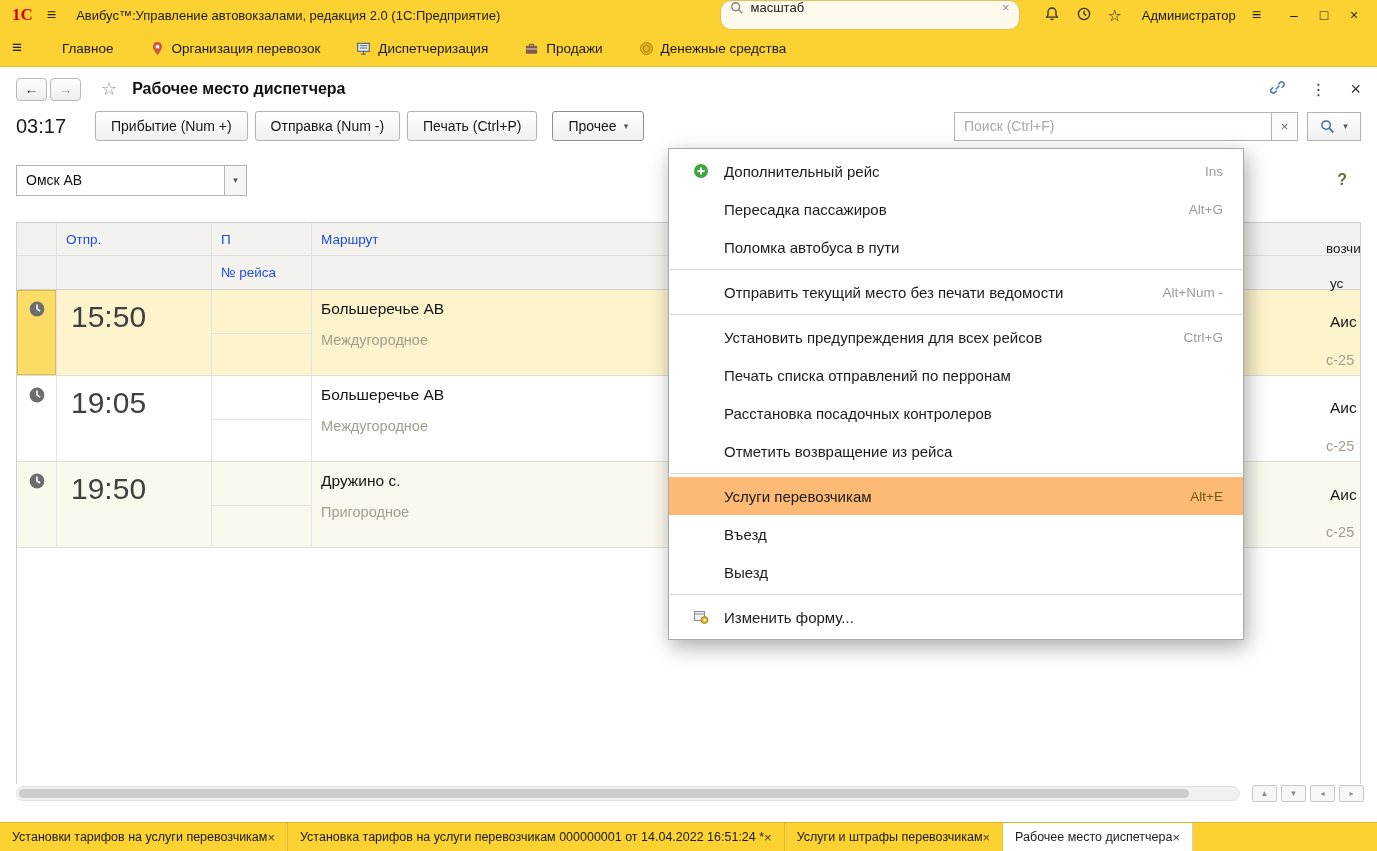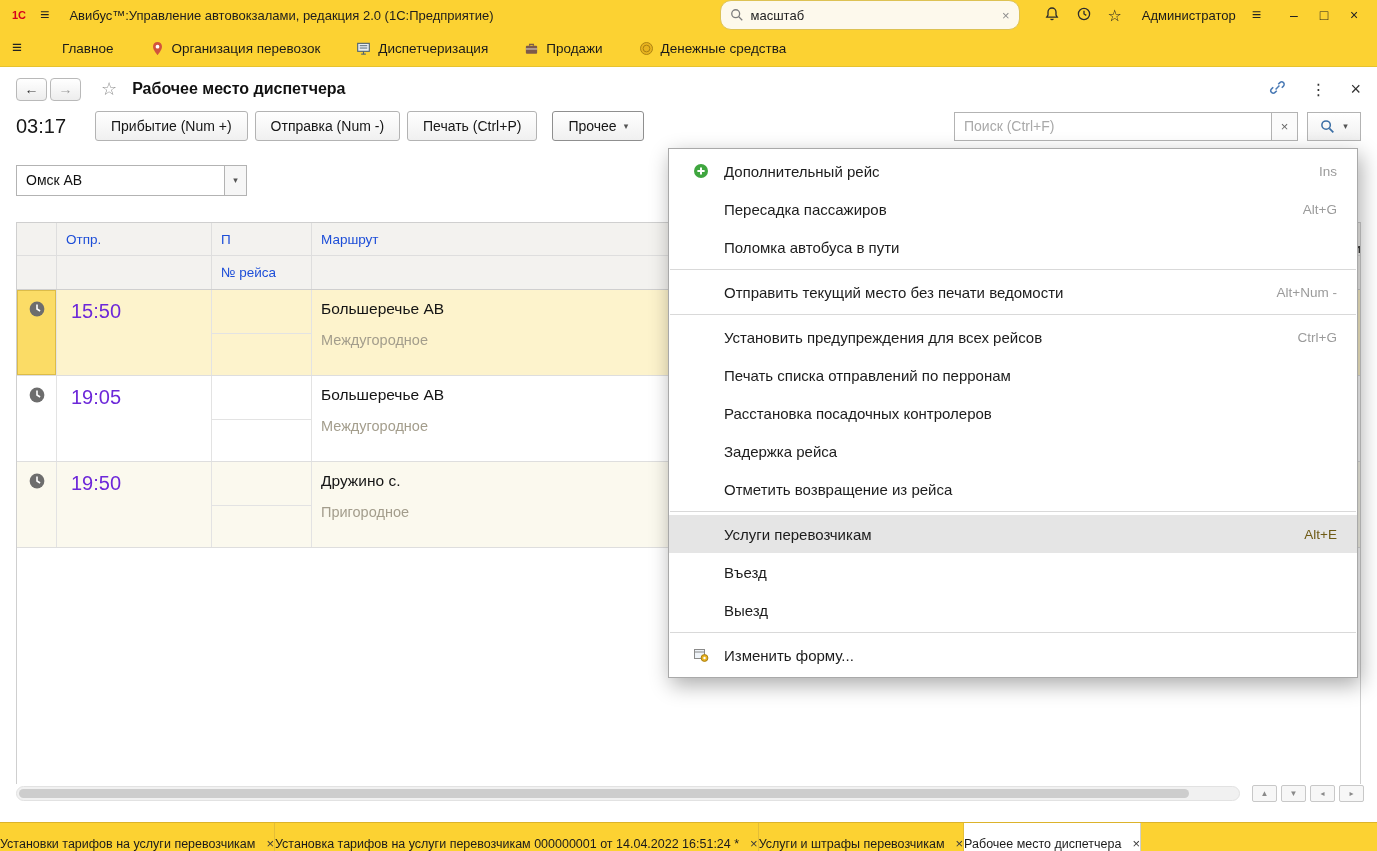--- a/index.html
+++ b/index.html
@@ -3,26 +3,26 @@
 <meta charset="utf-8">
 <style>
   *{margin:0;padding:0;box-sizing:border-box}
   html,body{background:#9a9a9a}
   .app{position:relative;width:1377px;height:851px;background:#ffffff;overflow:hidden;
        font-family:"Liberation Sans","DejaVu Sans",sans-serif;font-size:14px;color:#1a1a1a}
 
   
   .titlebar{position:absolute;top:0;left:0;right:0;height:30px;background:#fcd232;
             display:flex;align-items:center;padding:0 8px;gap:10px}
-  .logo{color:#d6001c;font-weight:bold;font-size:11px;font-family:Liberation Sans, sans-serif;padding:0 4px}
+  .logo{color:#d6001c;font-weight:bold;font-size:17px;font-family:Liberation Serif, serif;padding:0 4px}
   .glyph{color:#222;cursor:default}
   .tb-burger{font-size:16px}
   .tb-title{font-size:13px;color:#1d1d1d;margin-left:10px;white-space:nowrap}
   .tb-search{margin-left:auto;width:300px;height:22px;border-radius:11px;background:#fdf9ec;
-             border:1px solid #ddc254;display:flex;align-items:center;padding:14px 9px;gap:7px;font-size:13px;color:#222}
+             border:1px solid #ddc254;display:flex;align-items:flex-end;padding:14px 9px;gap:7px;font-size:13px;color:#222}
   .tb-search .val{flex:1}
   .tb-search .clear{color:#8d8d8d;font-size:13px}
   .tb-icons{display:flex;align-items:center;gap:16px;margin-left:14px}
   .tb-user{font-size:13px;margin-left:4px}
   .wgroup{display:flex;align-items:center;margin-left:8px}
   .wbtn{width:30px;text-align:center;font-size:14px;color:#222;line-height:30px}
 
   
   .menubar{position:absolute;top:30px;left:0;right:0;height:37px;background:#fcd232;
            border-bottom:1px solid #e6c22e;display:flex;align-items:center;padding:0 12px;gap:0;font-size:13.5px}
@@ -81,56 +81,56 @@
   .grid{position:absolute;top:222px;left:16px;width:1345px;height:562px;border:1px solid #cfcfcf;border-bottom:none;background:#fff}
   .g-cols{display:grid;grid-template-columns:40px 155px 100px 884px 1fr}
   .g-head{background:#f3f2ef;border-bottom:1px solid #cfcfcf}
   .g-head .hr{height:33px;line-height:33px}
   .g-head .hr1{border-bottom:1px solid #dedede}
   .hcell{font-size:13.5px;color:#1d4ed8;padding-left:9px;border-right:1px solid #dedede;overflow:hidden;white-space:nowrap}
   .hcell.first{padding-left:6px}
   .g-row{height:86px;border-bottom:1px solid #dedede;position:relative}
   .g-row>div{border-right:1px solid #e3e3e3;overflow:hidden}
   .c-icon{display:flex;justify-content:center;align-items:flex-start;padding-top:10px}
-  .c-time{font-size:20px;color:#6d28d9;padding:10px 0 0 14px}
+  .c-time{font-size:30px;color:#404040;padding:10px 0 0 14px}
   .c-p{position:relative}
   .c-p::after{content:"";position:absolute;left:0;right:0;top:43px;border-top:1px solid #e3e3e3}
   .c-route{padding:10px 0 0 9px}
   .c-route .r1{font-size:15.5px;color:#141414;margin-bottom:14px}
   .c-route .r2{font-size:14.5px;color:#a39d8c}
   .g-row.sel{background:#fdf3cc}
   .g-row.sel .c-icon{background:#fbdc66;box-shadow:inset 0 0 0 1px #dcbc48}
   .g-row.zebra{background:#fbf9ee}
   .frag{position:absolute;z-index:5;white-space:nowrap}
   .frag.h{font-size:13.5px;color:#222}
   .frag.l1{font-size:15.5px;color:#141414}
   .frag.l2{font-size:14.5px;color:#a39d8c}
 
   
-  .popup{position:absolute;left:668px;top:148px;width:690px;z-index:50;background:#fff;
+  .popup{position:absolute;left:668px;top:148px;width:576px;z-index:50;background:#fff;
          border:1px solid #a9a9a9;box-shadow:3px 7px 20px rgba(0,0,0,.33);padding:3px 0}
   .mi{height:38px;display:flex;align-items:center;padding:0 20px 0 24px;font-size:15px;color:#1c1c1c;cursor:default}
   .mi-ico{width:26px;display:flex;align-items:center}
   .mi-label{margin-left:5px}
   .mi-sc{margin-left:auto;font-size:13.5px;color:#9b9b9b}
-  .mi.hl{background:#e5e5e5}
+  .mi.hl{background:#fdba74}
   .mi.hl .mi-sc{color:#6e5a14}
   .msep{border-top:1px solid #d9d9d9;margin:3px 1px}
 
   
   .hscroll{position:absolute;left:16px;top:786px;width:1224px;height:15px;background:#f1f1f1;border:1px solid #e2e2e2;border-radius:8px}
   .hthumb{position:absolute;left:2px;top:2px;height:9px;width:1170px;background:#cdcdcd;border-radius:5px}
   .scrollbtns{position:absolute;top:785px;left:1252px;display:flex;gap:4px}
   .sbtn{width:25px;height:17px;border:1px solid #c8c8c8;background:#f7f7f7;color:#8a8a8a;font-size:8px;
         display:flex;align-items:center;justify-content:center;border-radius:2px}
 
   
   .tabsbar{position:absolute;left:0;right:0;bottom:0;height:29px;background:#fcd232;border-top:1px solid #dcb32b;
            display:flex;align-items:stretch;font-size:12.5px}
-  .tab{display:flex;align-items:flex-end;gap:11px;padding:0 0;border-right:1px solid #e4be37;color:#1b1b1b;white-space:nowrap}
+  .tab{display:flex;align-items:center;padding:0 12px;border-right:1px solid #e4be37;color:#1b1b1b;white-space:nowrap}
   .tab .x{color:#3a3a3a;font-size:13px}
   .tab.active{background:#ffffff;border-right:1px solid #cfcfcf}
 </style>
 </head>
 <body>
 
 <div class="app">
 
   <div class="titlebar">
     <span class="logo">1С</span>
@@ -385,25 +385,20 @@
       <span class="mi-label">Печать списка отправлений по перронам</span>
       <span class="mi-sc"></span>
     </div>
     <div class="mi">
       <span class="mi-ico"></span>
       <span class="mi-label">Расстановка посадочных контролеров</span>
       <span class="mi-sc"></span>
     </div>
     <div class="mi">
       <span class="mi-ico"></span>
-      <span class="mi-label">Задержка рейса</span>
-      <span class="mi-sc"></span>
-    </div>
-    <div class="mi">
-      <span class="mi-ico"></span>
       <span class="mi-label">Отметить возвращение из рейса</span>
       <span class="mi-sc"></span>
     </div>
     <div class="msep"></div>
     <div class="mi hl">
       <span class="mi-ico"></span>
       <span class="mi-label">Услуги перевозчикам</span>
       <span class="mi-sc">Alt+E</span>
     </div>
     <div class="mi">

